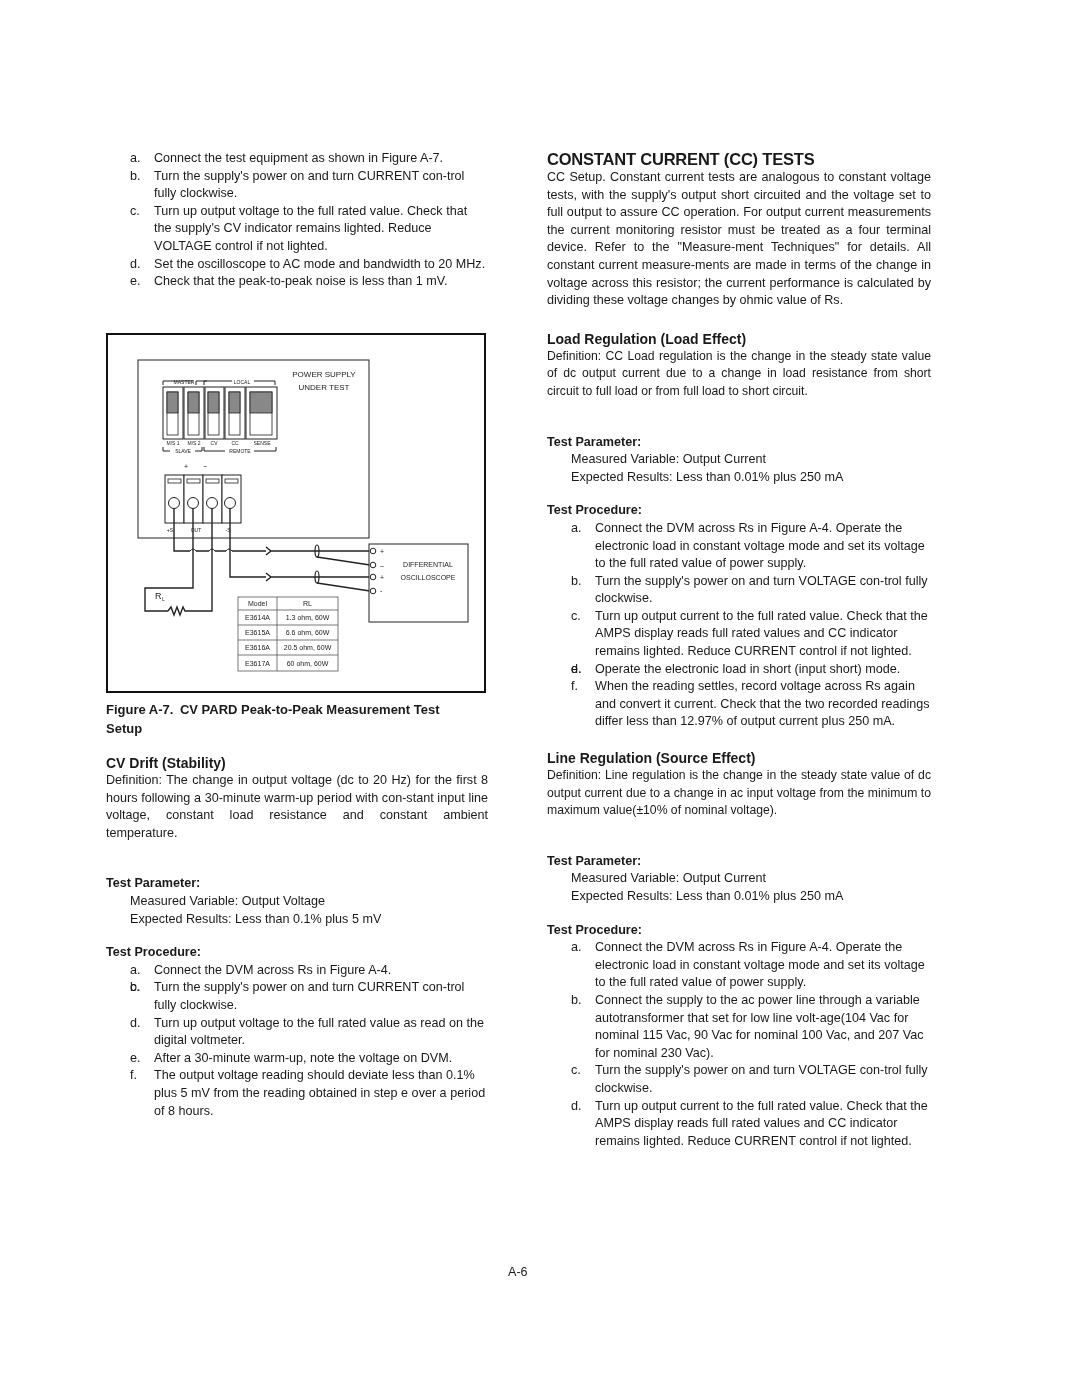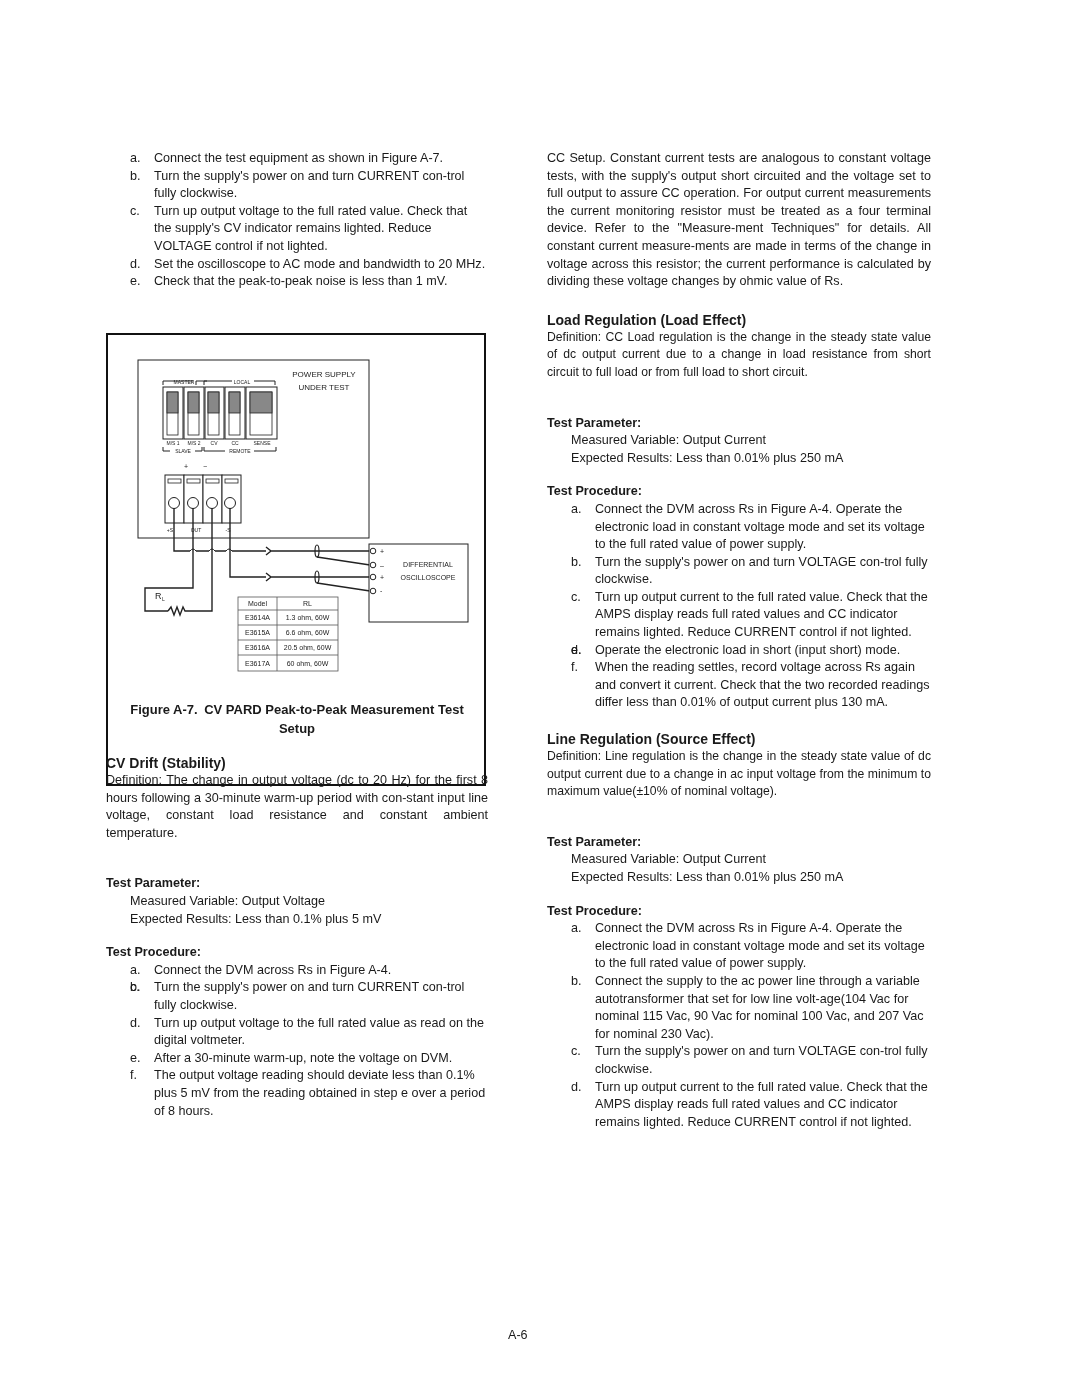--- a/index.html
+++ b/index.html
@@ -10,24 +10,24 @@
   .list { margin:0; padding:0; list-style:none; }
   .list li { position:relative; padding-left:24px; }
   .list li .mk { position:absolute; left:0; top:0; width:20px; }
   .indent { padding-left:24px; }
   .listwrap { padding-left:24px; }
   .h1 { font-weight:bold; font-size:16.5px; line-height:19px; letter-spacing:-0.2px; }
   .h2 { font-weight:bold; font-size:14px; line-height:18px; }
   .h3 { font-weight:bold; font-size:12.6px; line-height:17.6px;margin-top:16px; }
   .just { text-align:justify; }
   .b { font-weight:normal; }
-  .caption { font-weight:bold; font-size:13px; line-height:19px; text-align:center; }
-  .figure { position:absolute; left:106px; top:333px; width:380px; height:453px; border:2px solid #111; box-sizing:border-box; }
+  .caption { font-weight:bold; font-size:13px; line-height:19px; }
+  .figure { position:absolute; left:106px; top:333px; width:380px; height:360px; border:2px solid #111; box-sizing:border-box; }
   .figure svg { position:absolute; left:0; top:0; }
-  .pagenum { position:absolute; left:508px; top:1328px; font-size:12.6px; }
+  .pagenum { position:absolute; left:508px; top:1265px; font-size:12.6px; }
 </style>
 </head>
 <body>
 
 <div class="col left" style="top:150px;">
   <ul class="list listwrap" style="padding-left:24px;">
     <li><span class="mk">a.</span><span>Connect the test equipment as shown in Figure A-7.</span></li>
     <li><span class="mk">b.</span><span>Turn the supply's power on and turn CURRENT con-trol fully clockwise.</span></li>
     <li><span class="mk">c.</span><span>Turn up output voltage to the full rated value. Check that the supply's CV indicator remains lighted. Reduce VOLTAGE control if not lighted.</span></li>
     <li><span class="mk">d.</span><span>Set the oscilloscope to AC mode and bandwidth to 20 MHz.</span></li>
@@ -165,37 +165,38 @@
     <li><span class="mk">a.</span><span>Connect the DVM across Rs in Figure A-4.</span></li>
     <li><span class="mk">b.</span></li>
     <li><span class="mk">c.</span><span>Turn the supply's power on and turn CURRENT con-trol fully clockwise.</span></li>
     <li><span class="mk">d.</span><span>Turn up output voltage to the full rated value as read on the digital voltmeter.</span></li>
     <li><span class="mk">e.</span><span>After a 30-minute warm-up, note the voltage on DVM.</span></li>
     <li><span class="mk">f.</span><span>The output voltage reading should deviate less than 0.1% plus 5 mV from the reading obtained in step e over a period of 8 hours.</span></li>
   </ul>
 </div>
 
 <div class="col right" style="top:150px;">
+  <div class="h1">CONSTANT CURRENT (CC) TESTS</div>
   <div class="just"><span class="b">CC Setup.</span><span> Constant current tests are analogous to constant voltage tests, with the supply's output short circuited and the voltage set to full output to assure CC operation. For output current measurements the current monitoring resistor must be treated as a four terminal device. Refer to the "Measure-ment Techniques" for details. All constant current measure-ments are made in terms of the change in voltage across this resistor; the current performance is calculated by dividing these voltage changes by ohmic value of Rs.</span></div>
 
   <div style="height:20px;"></div>
   <div class="h2">Load Regulation (Load Effect)</div>
   <div class="just" style="font-size:12.2px;"><span class="b">Definition:</span><span> CC Load regulation is the change in the steady state value of dc output current due to a change in load resistance from short circuit to full load or from full load to short circuit.</span></div>
   <div style="height:17px;"></div>
   <div class="h3">Test Parameter:</div>
   <div class="indent">Measured Variable: Output Current</div>
   <div class="indent">Expected Results: Less than 0.01% plus 250 mA</div>
   <div class="h3">Test Procedure:</div>
   <ul class="list listwrap">
     <li><span class="mk">a.</span><span>Connect the DVM across Rs in Figure A-4. Operate the electronic load in constant voltage mode and set its voltage to the full rated value of power supply.</span></li>
     <li><span class="mk">b.</span><span>Turn the supply's power on and turn VOLTAGE con-trol fully clockwise.</span></li>
     <li><span class="mk">c.</span><span>Turn up output current to the full rated value. Check that the AMPS display reads full rated values and CC indicator remains lighted. Reduce CURRENT control if not lighted.</span></li>
     <li><span class="mk">d.</span></li>
     <li><span class="mk">e.</span><span>Operate the electronic load in short (input short) mode.</span></li>
-    <li><span class="mk">f.</span><span>When the reading settles, record voltage across Rs again and convert it current. Check that the two recorded readings differ less than 0.01% of output current plus 130 mA.</span></li>
+    <li><span class="mk">f.</span><span>When the reading settles, record voltage across Rs again and convert it current. Check that the two recorded readings differ less than 12.97% of output current plus 250 mA.</span></li>
   </ul>
 
   <div style="height:18px;"></div>
   <div class="h2">Line Regulation (Source Effect)</div>
   <div class="just" style="font-size:12.2px;"><span class="b">Definition:</span><span> Line regulation is the change in the steady state value of dc output current due to a change in ac input voltage from the minimum to maximum value(±10% of nominal voltage).</span></div>
   <div style="height:17px;"></div>
   <div class="h3">Test Parameter:</div>
   <div class="indent">Measured Variable: Output Current</div>
   <div class="indent">Expected Results: Less than 0.01% plus 250 mA</div>
   <div class="h3">Test Procedure:</div>

